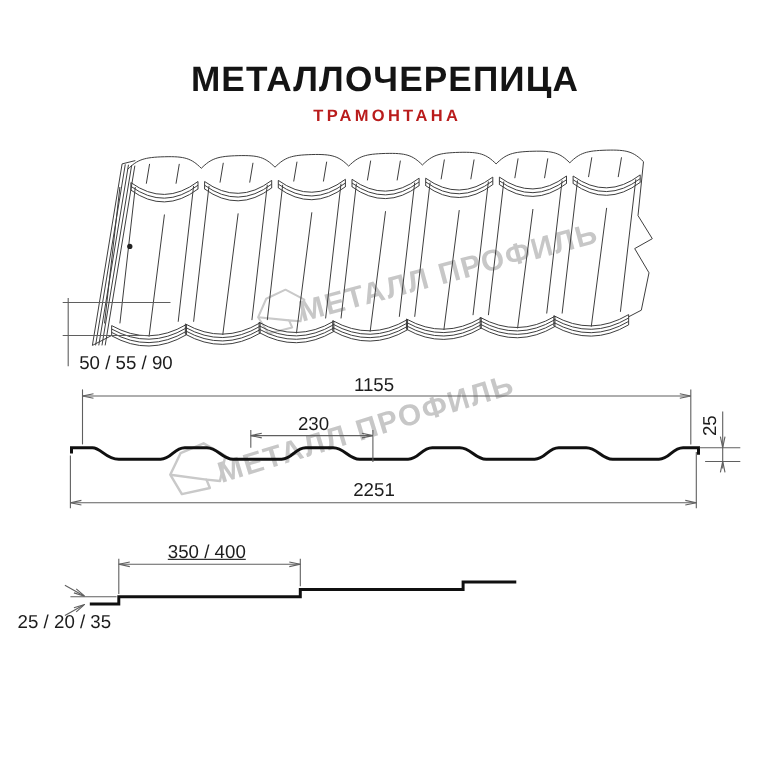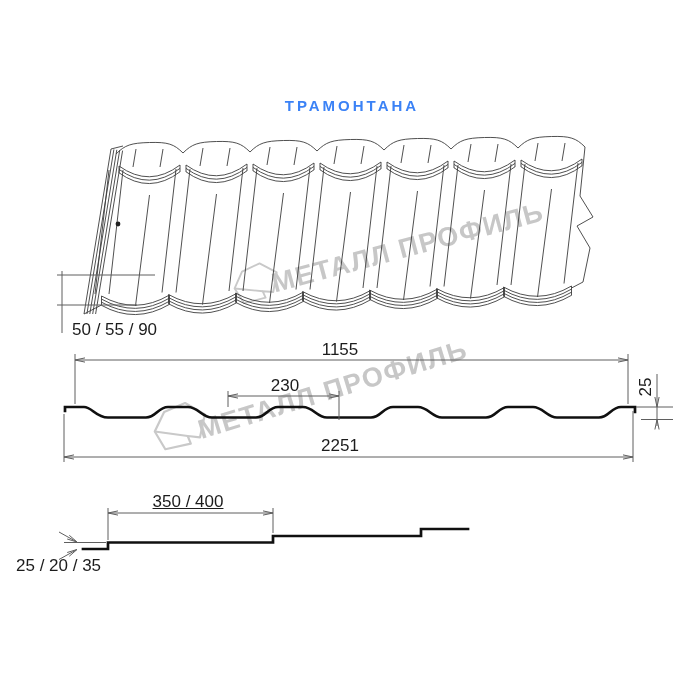--- a/index.html
+++ b/index.html
@@ -1,40 +1,41 @@
 <!DOCTYPE html>
 <html><head>
 <meta charset="utf-8">
 <style>
   html,body{margin:0;padding:0;background:#ffffff;}
   .stage{position:relative;width:700px;height:700px;background:#ffffff;overflow:hidden;
          font-family:"Liberation Sans", sans-serif;color:#1c1c1c;}
   .title{position:absolute;left:350px;top:54px;transform:translateX(-50%);
          font-size:32px;font-weight:800;letter-spacing:1px;white-space:nowrap;z-index:2;color:#141414;}
   .subtitle{position:absolute;left:352px;top:97px;transform:translateX(-50%);
-         font-size:15px;font-weight:600;letter-spacing:3px;white-space:nowrap;z-index:2;color:#3b82f6;}
+         font-size:15px;font-weight:600;letter-spacing:3px;white-space:nowrap;z-index:2;color:#b91c1c;}
   .lbl{position:absolute;font-size:17px;font-weight:400;white-space:nowrap;z-index:2;color:#1c1c1c;}
   .lbl.center{transform:translateX(-50%);}
   .lbl.rot{transform:translate(-50%,-50%) rotate(-90deg);}
   .wm-text{position:absolute;color:#c7c7c7;font-weight:700;font-size:27px;letter-spacing:1.5px;
          white-space:nowrap;z-index:0;}
   .wm1{left:408px;top:248px;transform:translate(-50%,-50%) rotate(-15deg);}
   .wm2{left:333px;top:390px;transform:translate(-50%,-50%) rotate(-17deg);}
   svg.canvas{position:absolute;left:0;top:0;z-index:1;}
   .thin{stroke:#3c3c3c;stroke-width:0.9;fill:none;stroke-linejoin:round;}
   .thick{stroke:#101010;stroke-width:2.7;fill:none;stroke-linecap:square;stroke-linejoin:miter;}
   .dim{stroke:#5f5f5f;stroke-width:1;fill:none;}
   .wmline{stroke:#c9c9c9;stroke-width:2.2;fill:none;stroke-linejoin:round;}
   .dot{fill:#222;stroke:none;}
 </style>
 </head>
 <body>
 
 <div class="stage">
 
+  <div class="title">МЕТАЛЛОЧЕРЕПИЦА</div>
   <div class="subtitle">ТРАМОНТАНА</div>
 
   <div class="wm-text wm1">МЕТАЛЛ ПРОФИЛЬ</div>
   <div class="wm-text wm2">МЕТАЛЛ ПРОФИЛЬ</div>
 
   <svg id="drawing" class="canvas" width="700" height="700" viewBox="0 0 700 700">
       <g>
         <g transform="translate(230,272) rotate(-10) scale(0.85)">
           <path d="M2 20L14 2L36 -4L54 10L46 32L34 29L36 37L10 39Z" class="wmline"></path>
           <path d="M2 20L34 29" class="wmline"></path>

